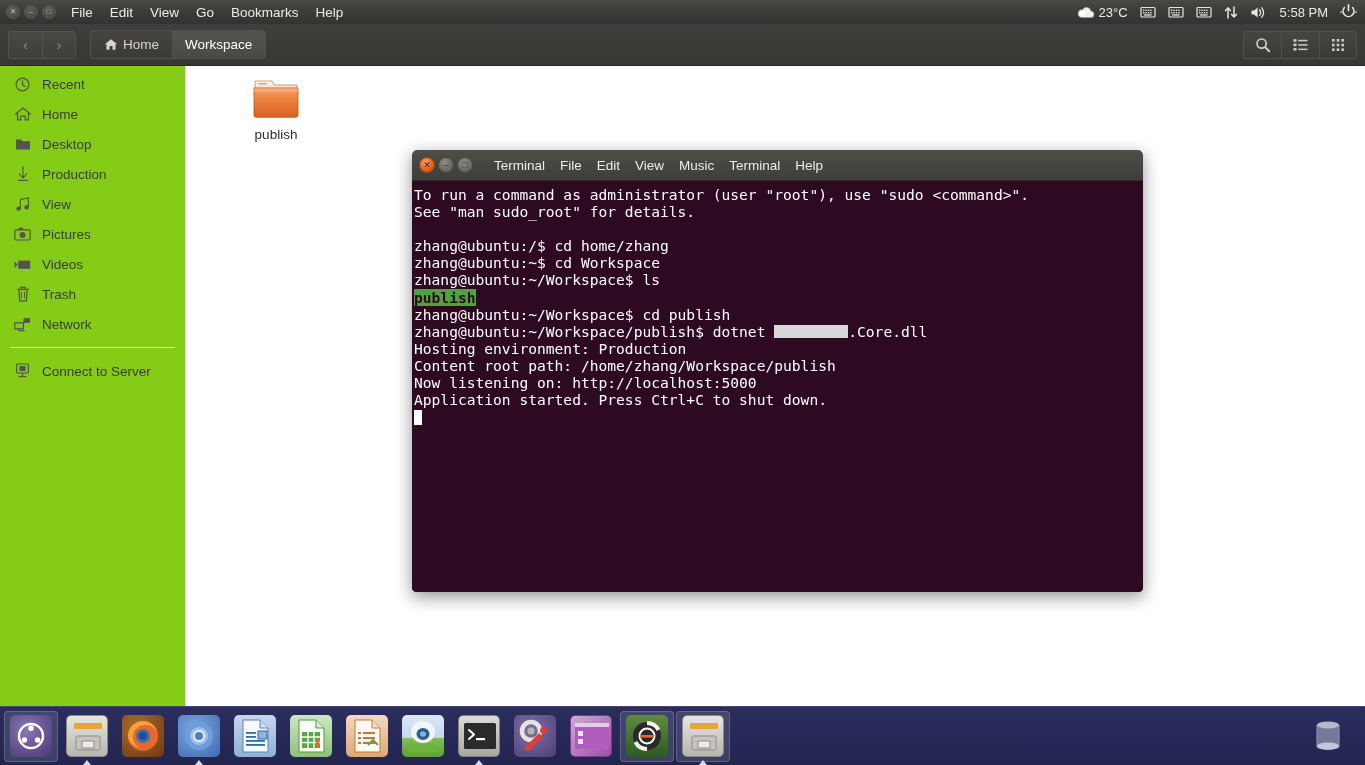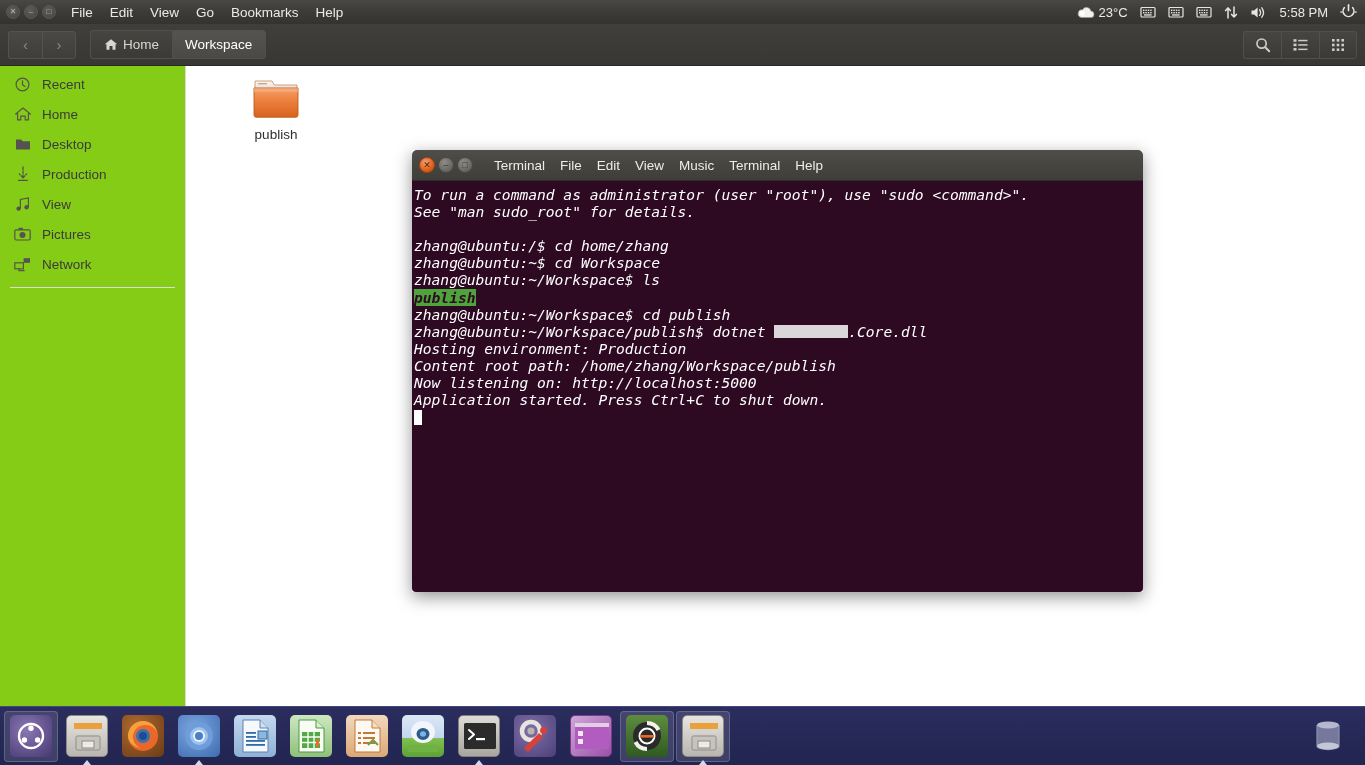--- a/index.html
+++ b/index.html
@@ -130,21 +130,21 @@
                font-size: 13.5px; color: #ececea; }
   #term-body {
     width: 100%; height: 411px;
     background: #2d0922;
     border-bottom-left-radius: 4px; border-bottom-right-radius: 4px;
     padding: 5px 0 0 2px;
     font-family: "DejaVu Sans Mono", "Liberation Mono", monospace;
     font-size: 14.6px; line-height: 17.1px;
     color: #ffffff; overflow: hidden; white-space: pre;
   }
-  .tline { white-space: pre; font-style: italic; }
+  .tline { white-space: pre; }
   .tdir { background: #4ea33c; color: #2d0922; font-weight: bold; }
   .redact { display: inline-block; width: 74px; height: 13px;
             background: #d9d7da; vertical-align: -1px; }
   .tcursor { display: inline-block; width: 8px; height: 15px;
              background: #ffffff; vertical-align: -3px; }
 
   
   #launcher {
     position: absolute; left: 0; bottom: 0; width: 1365px; height: 59px;
     background: linear-gradient(to bottom, #2b2d5e 0%, #272a58 40%, #222550 100%);
@@ -373,31 +373,59 @@
         <svg width="17" height="14" viewBox="0 0 17 14">
             <rect x="0.8" y="2.8" width="15.4" height="10.2" rx="1.4" fill="none" stroke="#55534f" stroke-width="1.2"></rect>
             <circle cx="8.5" cy="8" r="3" fill="#55534f"></circle>
             <rect x="4.6" y="0.8" width="4.4" height="1.8" fill="#55534f"></rect>
           </svg>
       </span>
       <span>Pictures</span>
     </div>
     <div class="sb-item">
       <span class="sbico">
+        <svg width="17" height="13" viewBox="0 0 17 13">
+            <rect x="4.2" y="2.6" width="12" height="8.2" fill="#55534f"></rect>
+            <path d="M0.6 3.2l3.1 3.4-3.1 3.4z" fill="#55534f"></path>
+          </svg>
+      </span>
+      <span>Videos</span>
+    </div>
+    <div class="sb-item">
+      <span class="sbico">
+        <svg width="14" height="16" viewBox="0 0 14 16">
+            <path d="M1.3 3.4h11.4M2.8 3.4l0.8 11.4h6.8l0.8-11.4M4.9 3.2V1.3h4.2v1.9" fill="none" stroke="#55534f" stroke-width="1.2"></path>
+            <path d="M5.4 5.8v6.6M8.6 5.8v6.6" stroke="#55534f" stroke-width="1"></path>
+          </svg>
+      </span>
+      <span>Trash</span>
+    </div>
+    <div class="sb-item">
+      <span class="sbico">
         <svg width="17" height="15" viewBox="0 0 17 15">
             <rect x="0.8" y="5.8" width="8.6" height="6" fill="none" stroke="#55534f" stroke-width="1.2"></rect>
             <rect x="9.6" y="1.2" width="6.4" height="4.6" fill="#55534f"></rect>
             <path d="M5 11.8v1.8h5.6" stroke="#55534f" stroke-width="1.2" fill="none"></path>
           </svg>
       </span>
       <span>Network</span>
     </div>
 
     <div class="sb-sep"></div>
 
+    <div class="sb-item">
+      <span class="sbico">
+        <svg width="15" height="16" viewBox="0 0 15 16">
+            <rect x="1.6" y="1" width="11.8" height="9" rx="1" fill="none" stroke="#55534f" stroke-width="1.2"></rect>
+            <rect x="4.4" y="3" width="6.2" height="5" fill="#55534f"></rect>
+            <path d="M7.5 10.2v3M4 13.6h7" stroke="#55534f" stroke-width="1.3" stroke-linecap="round"></path>
+          </svg>
+      </span>
+      <span>Connect to Server</span>
+    </div>
   </div>
 
   <div id="file-area">
     <div id="file-icon">
       <div class="folder-wrap">
         <svg width="52" height="45" viewBox="0 0 52 45">
           <defs>
             <linearGradient id="fg" x1="0" y1="0" x2="0" y2="1">
               <stop offset="0" stop-color="#f4a06a"></stop>
                 <stop offset="0.45" stop-color="#ec7f3c"></stop>

